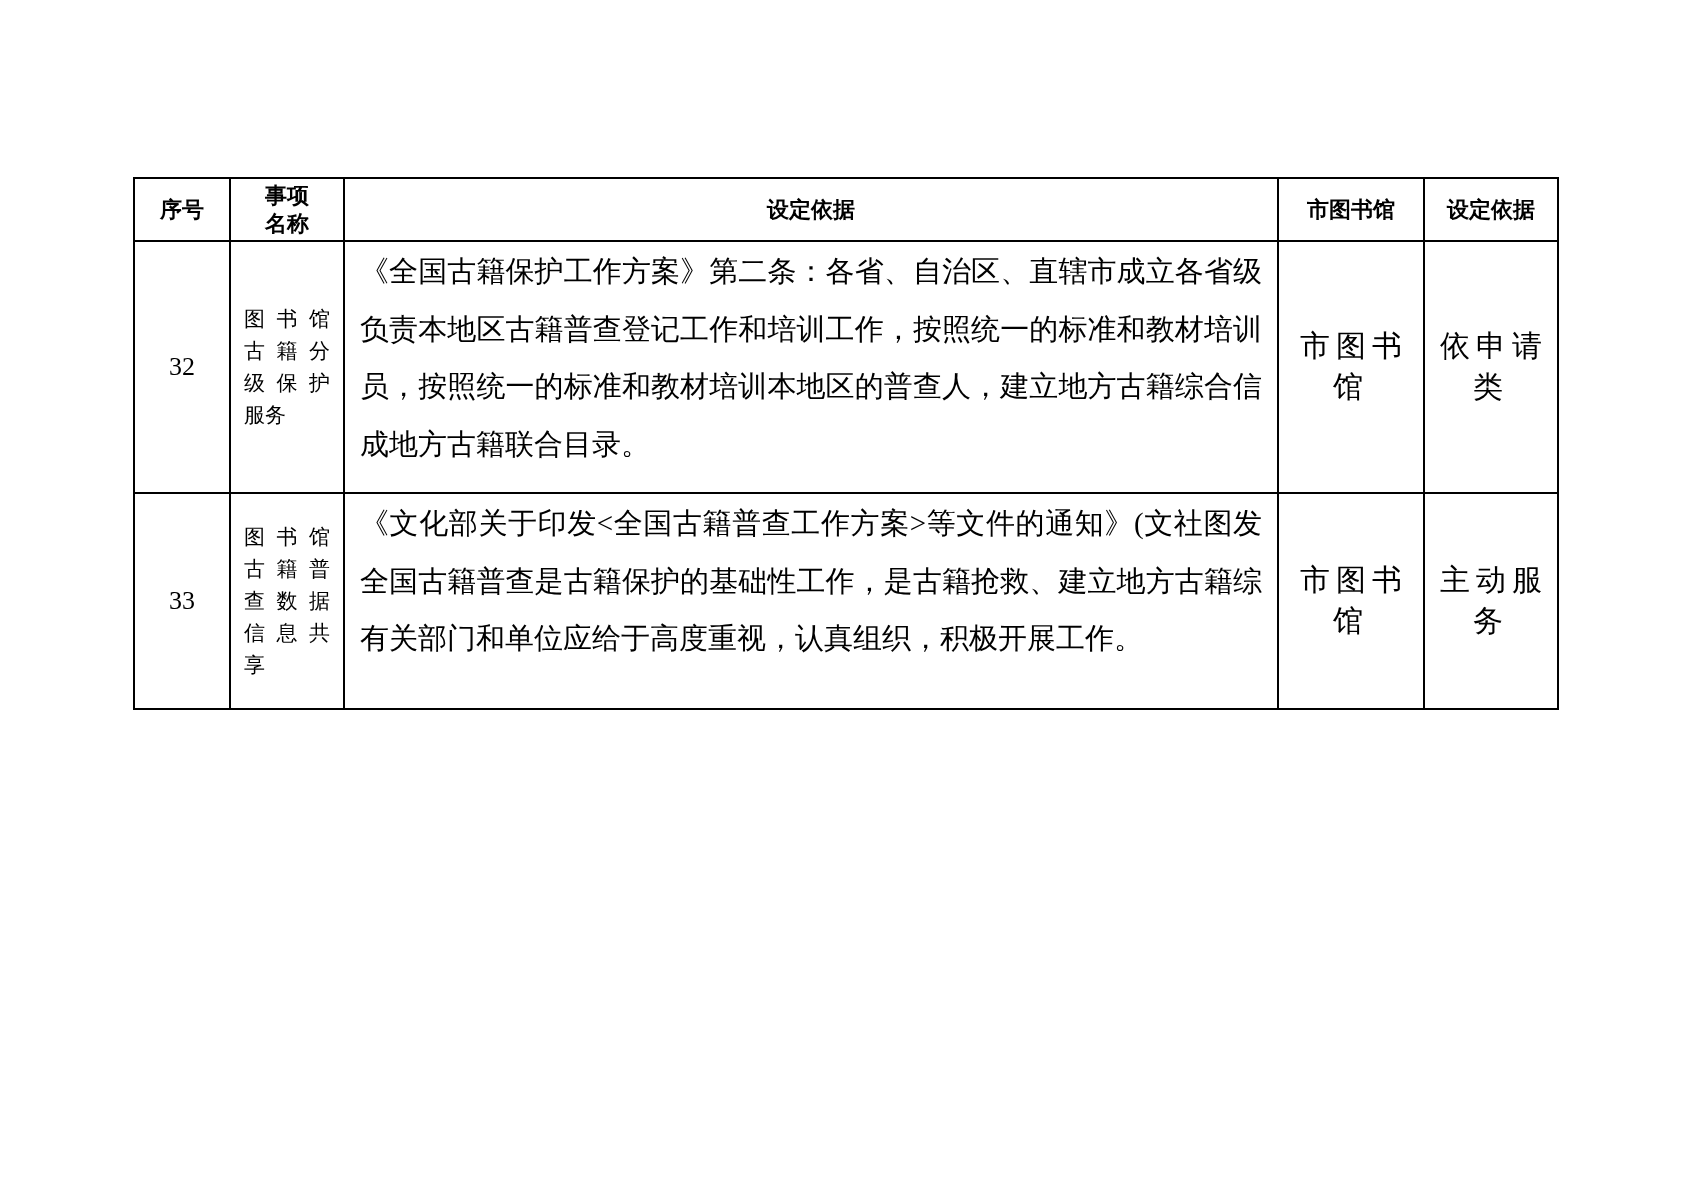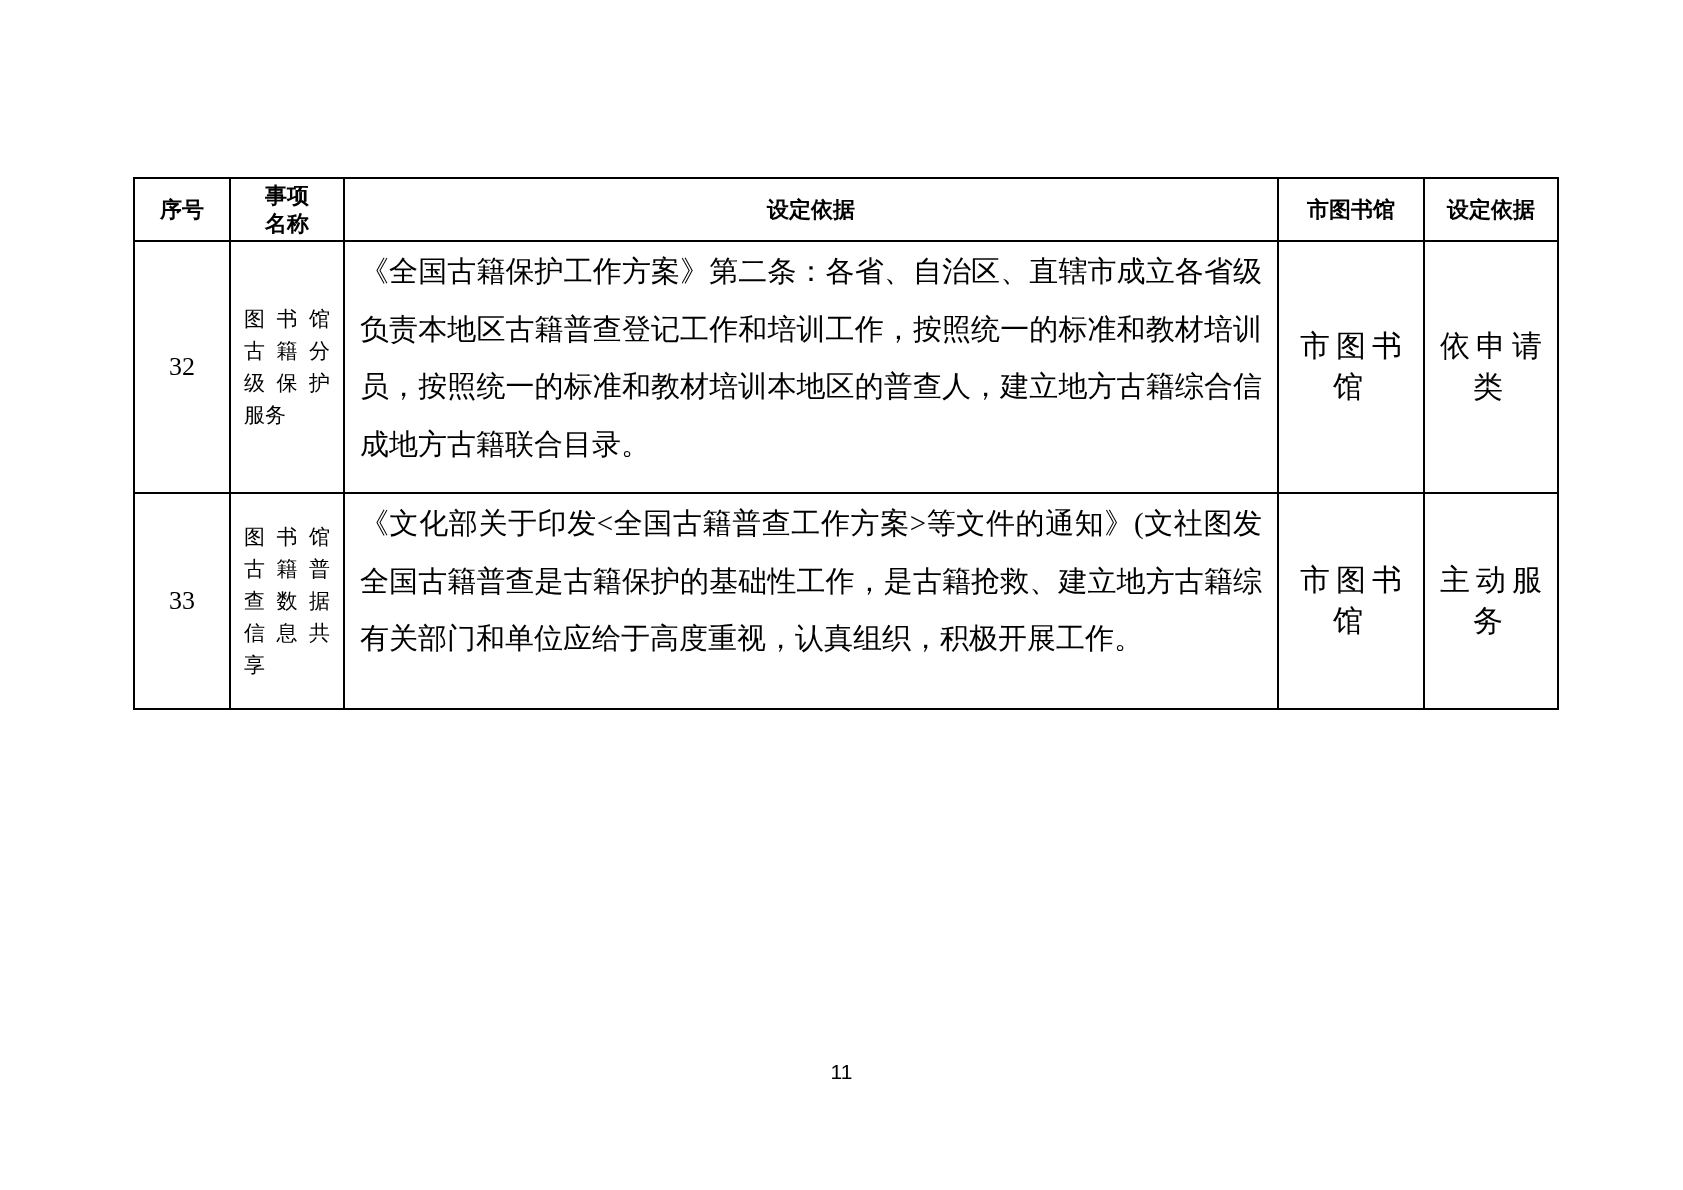--- a/index.html
+++ b/index.html
@@ -150,15 +150,14 @@
           <div class="basis-line">《文化部关于印发&lt;全国古籍普查工作方案&gt;等文件的通知》(文社图发〔2007〕31 号):</div>
           <div class="basis-line">全国古籍普查是古籍保护的基础性工作，是古籍抢救、建立地方古籍综合信息数据库。各</div>
           <div class="basis-line">有关部门和单位应给于高度重视，认真组织，积极开展工作。</div>
         </td>
         <td class="agency-cell">市图书馆</td>
         <td class="category-cell">主动服务</td>
       </tr>
     </tbody>
   </table>
 
-  <div class="page-number">11</div>
 
 </div>
 
 </body></html>

